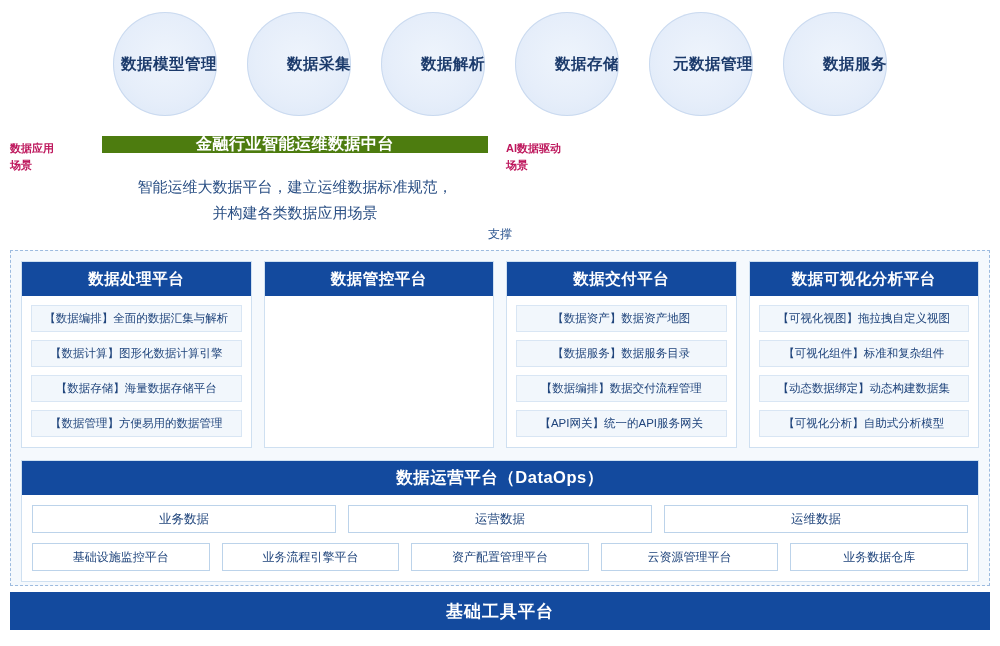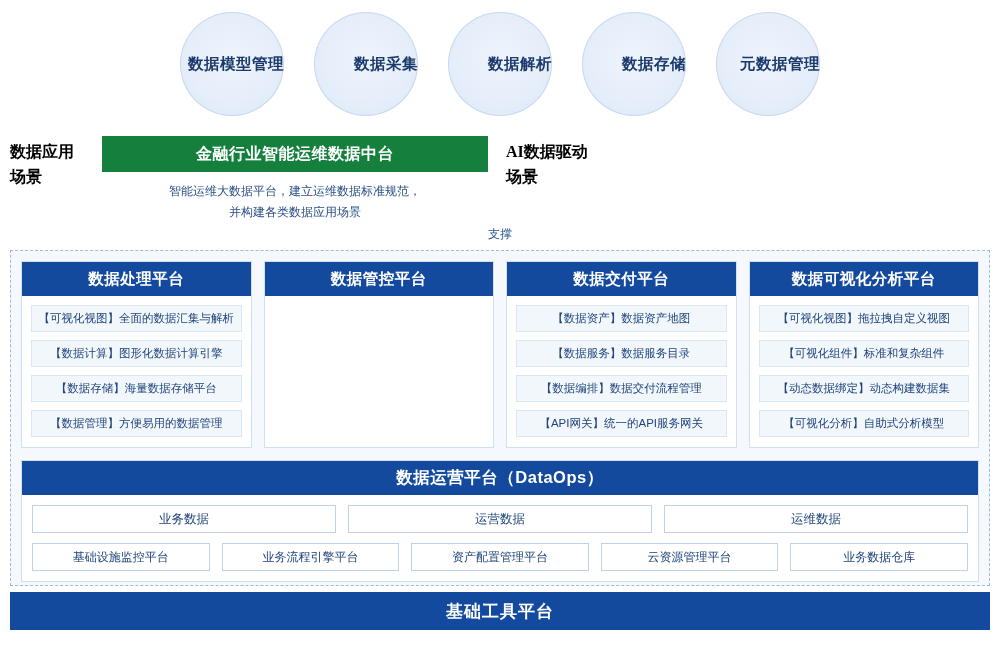--- a/index.html
+++ b/index.html
@@ -56,45 +56,44 @@
   .scenario-block {
     display: flex;
     align-items: flex-start;
   }
   .scenario-block.left { width: 478px; }
   .scenario-block.right { width: 484px; }
 
   .scenario-label {
     width: 92px;
     flex: 0 0 92px;
-    color: #000000;
-    font-size: 16px;
+    color: #be185d;
+    font-size: 11px;
     font-weight: bold;
     line-height: 1.55;
     padding-top: 4px;
     text-align: left;
-    font-family: Liberation Serif, serif;
   }
   .scenario-body { flex: 1; }
   .scenario-title {
-    height: 36px;
-    background: #15803d;
+    height: 17px;
+    background: #4d7c0f;
     color: #ffffff;
     font-size: 16px;
     font-weight: bold;
     display: flex;
     align-items: center;
     justify-content: center;
     letter-spacing: 0.5px;
     font-family: Liberation Mono, monospace;
   }
   .scenario-desc {
-    padding-top: 9px;
+    padding-top: 21px;
     color: #2a4f84;
-    font-size: 12px;
+    font-size: 15px;
     line-height: 1.75;
     text-align: center;
   }
   .scenario-desc div { white-space: nowrap; }
 
   
   .support-label {
     position: absolute;
     top: 226px; left: 0;
     width: 1000px;
@@ -222,20 +221,23 @@
       </div>
     <div class="bubble">
         <span>数据解析</span>
       </div>
     <div class="bubble">
         <span>数据存储</span>
       </div>
     <div class="bubble">
         <span>元数据管理</span>
       </div>
+    <div class="bubble">
+        <span>数据服务</span>
+      </div>
   </div>
 
   <div class="scenario-row">
 
     <div class="scenario-block left">
       <div class="scenario-label">
         <div>数据应用</div>
         <div>场景</div>
       </div>
       <div class="scenario-body">
@@ -258,21 +260,21 @@
 
   <div class="support-label">支撑</div>
 
   <div class="dashed-box">
 
     <div class="platforms">
 
       <div class="platform">
         <div class="platform-header">数据处理平台</div>
         <div class="platform-items">
-          <div class="platform-item">【可视化视图】全面的数据汇集与解析</div>
+          <div class="platform-item">【数据编排】全面的数据汇集与解析</div>
           <div class="platform-item">【数据计算】图形化数据计算引擎</div>
           <div class="platform-item">【数据存储】海量数据存储平台</div>
           <div class="platform-item">【数据管理】方便易用的数据管理</div>
         </div>
       </div>
 
       <div class="platform">
         <div class="platform-header">数据管控平台</div>
       </div>
 

